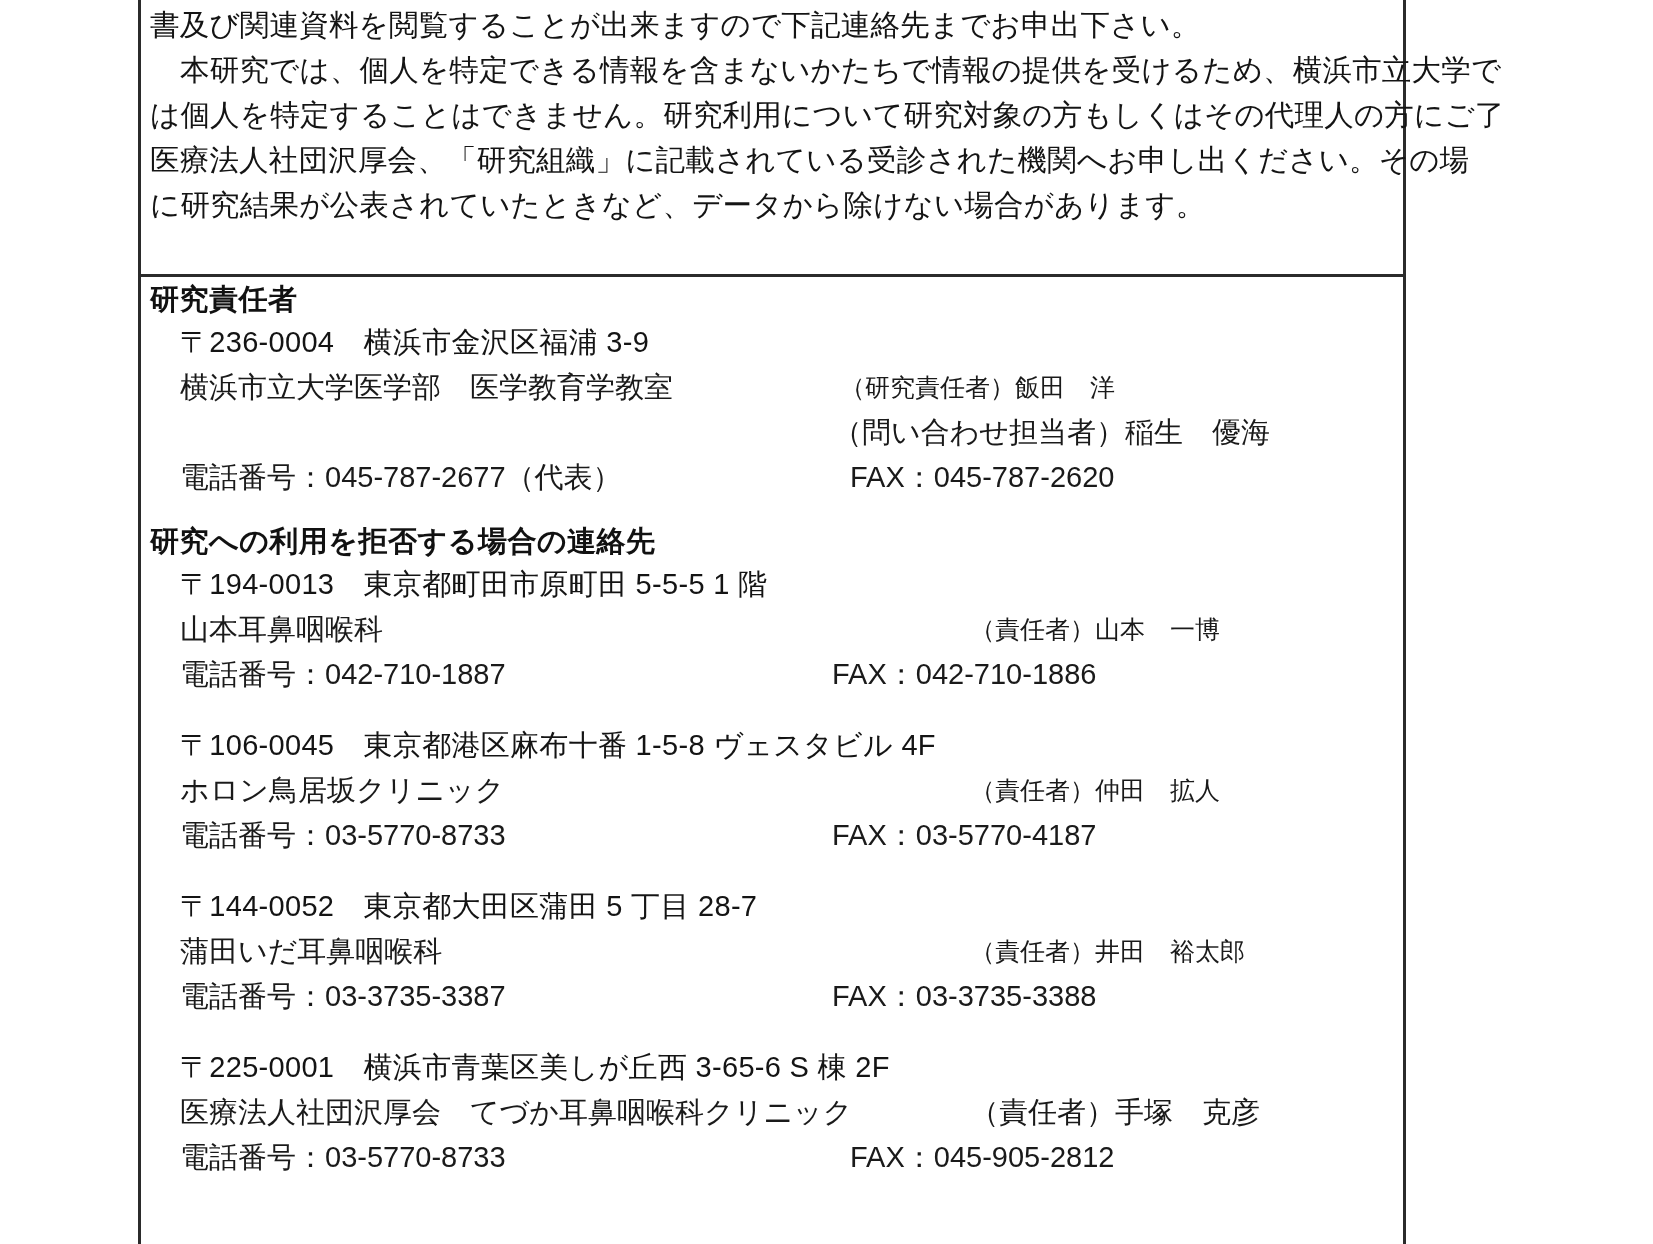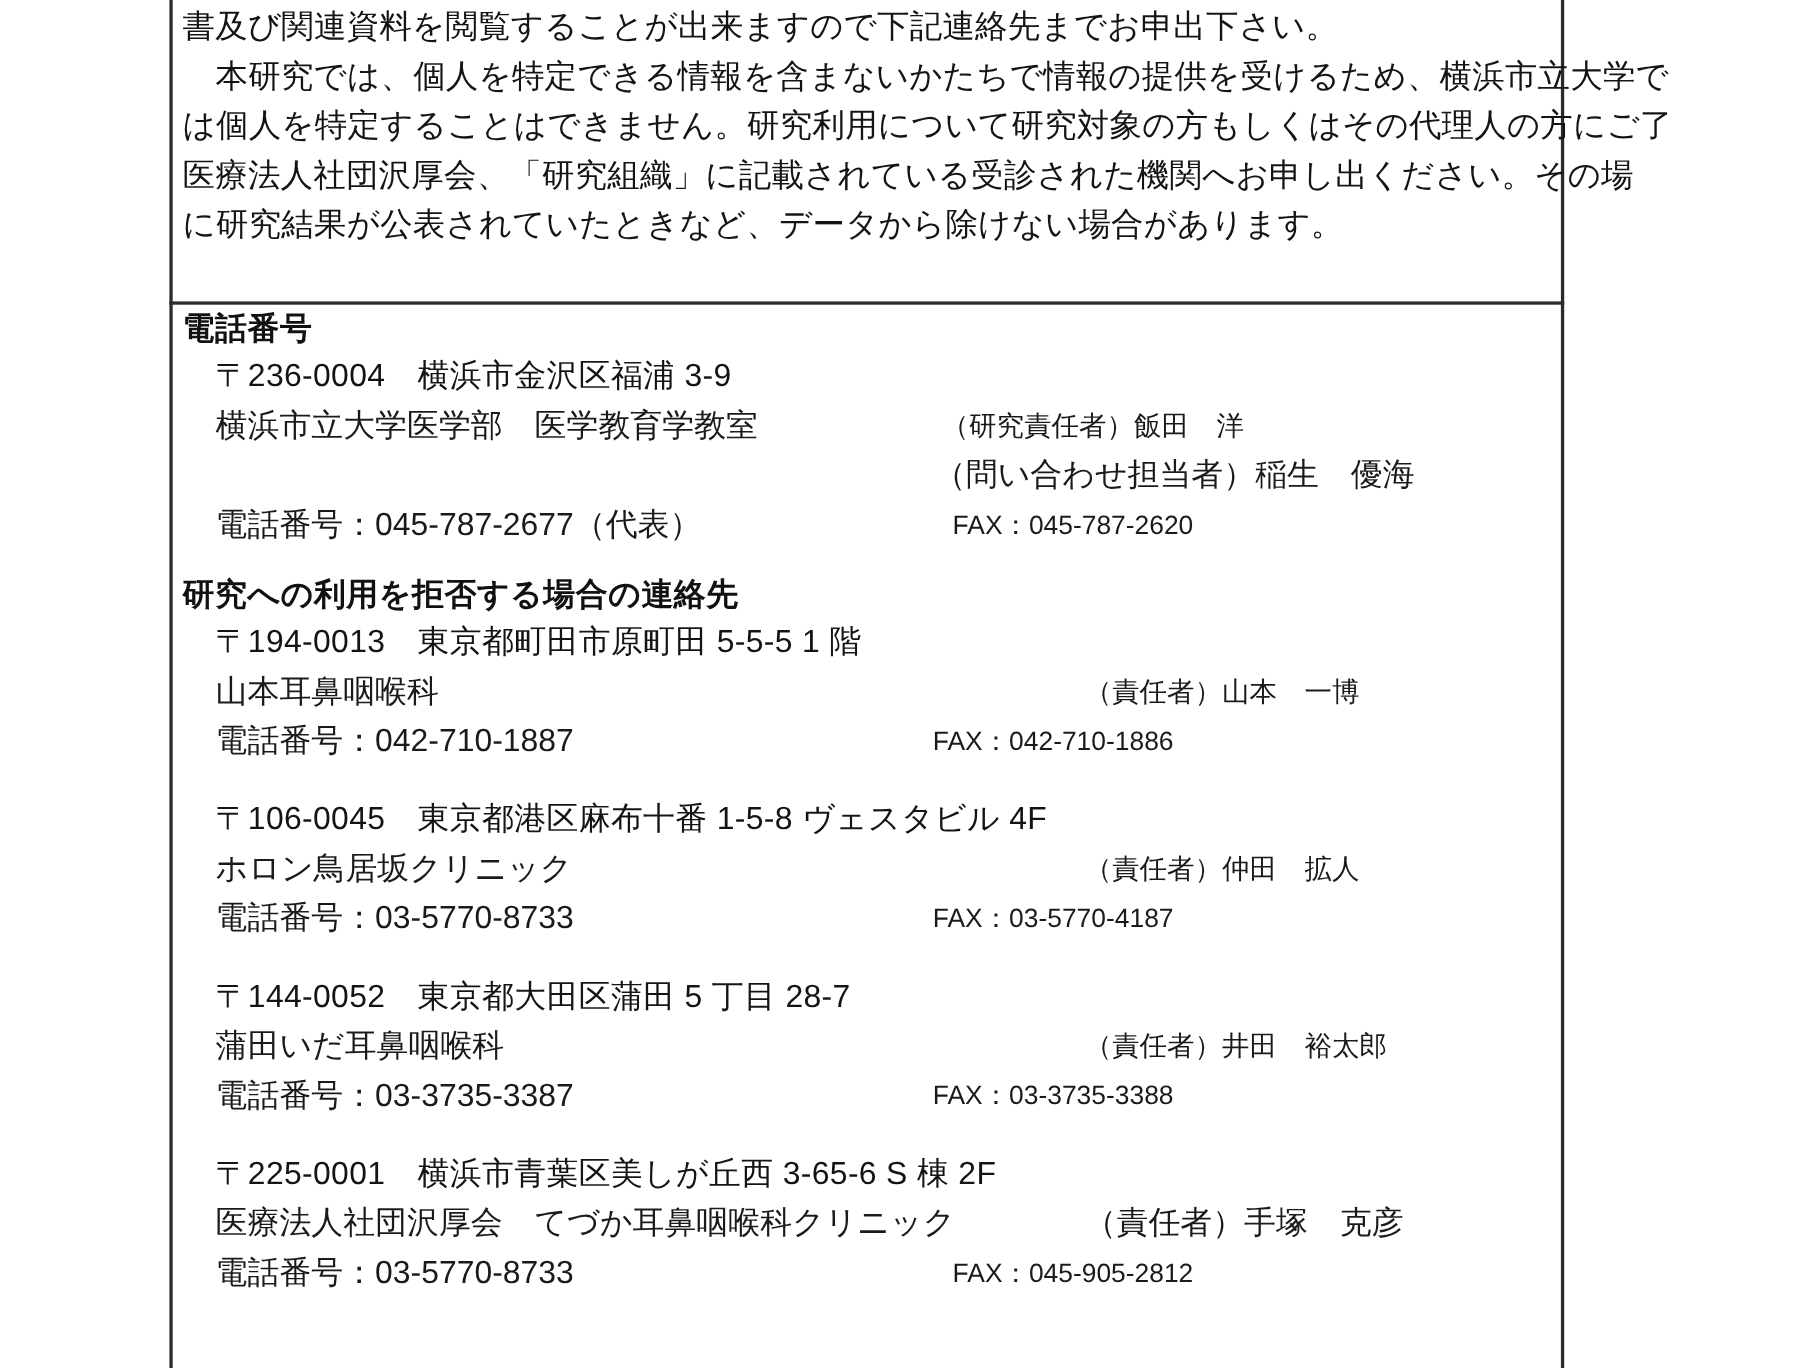--- a/index.html
+++ b/index.html
@@ -10,21 +10,21 @@
   body {
     width: 1653px;
     height: 1244px;
     font-family: "Liberation Sans", sans-serif;
     color: #1a1a1a;
     overflow: hidden;
     position: relative;
   }
   .page {
     position: absolute;
-    left: 16px; top: 0;
+    left: 0; top: 0;
     width: 1512px;
     height: 1244px;
   }
   
   .frame {
     position: absolute;
     left: 138px;
     top: -4px;
     width: 1268px;
     height: 1248px;
@@ -89,21 +89,21 @@
     left: 30px;
     top: 0;
     font-size: 29px;
     line-height: 45px;
     white-space: nowrap;
   }
   .two-col .right {
     position: absolute;
     left: 682px;
     top: 0;
-    font-size: 24px;
+    font-size: 29px;
     line-height: 45px;
     white-space: nowrap;
   }
   .resp-line {
     position: relative;
     height: 45px;
   }
   .resp-line .org {
     position: absolute;
     left: 30px;
@@ -161,21 +161,21 @@
 
   <div class="para-block">
     <div class="para-line">書及び関連資料を閲覧することが出来ますので下記連絡先までお申出下さい。</div>
     <div class="para-line indent">本研究では、個人を特定できる情報を含まないかたちで情報の提供を受けるため、横浜市立大学で</div>
     <div class="para-line">は個人を特定することはできません。研究利用について研究対象の方もしくはその代理人の方にご了</div>
     <div class="para-line">医療法人社団沢厚会、「研究組織」に記載されている受診された機関へお申し出ください。その場</div>
     <div class="para-line">に研究結果が公表されていたときなど、データから除けない場合があります。</div>
   </div>
 
   <div class="section" style="top: 278px;">
-    <div class="section-title">電話番号</div>
+    <div class="section-title">研究責任者</div>
     <div class="row">〒236-0004　横浜市金沢区福浦 3-9</div>
     <div class="resp-line">
       <span class="org">横浜市立大学医学部　医学教育学教室</span>
       <span class="resp" style="left:690px;">（研究責任者）飯田　洋</span>
     </div>
     <div class="contact-person">
       <span class="txt" style="left:683px;">（問い合わせ担当者）稲生　優海</span>
     </div>
     <div class="two-col">
       <span class="left">電話番号：045-787-2677（代表）</span>

